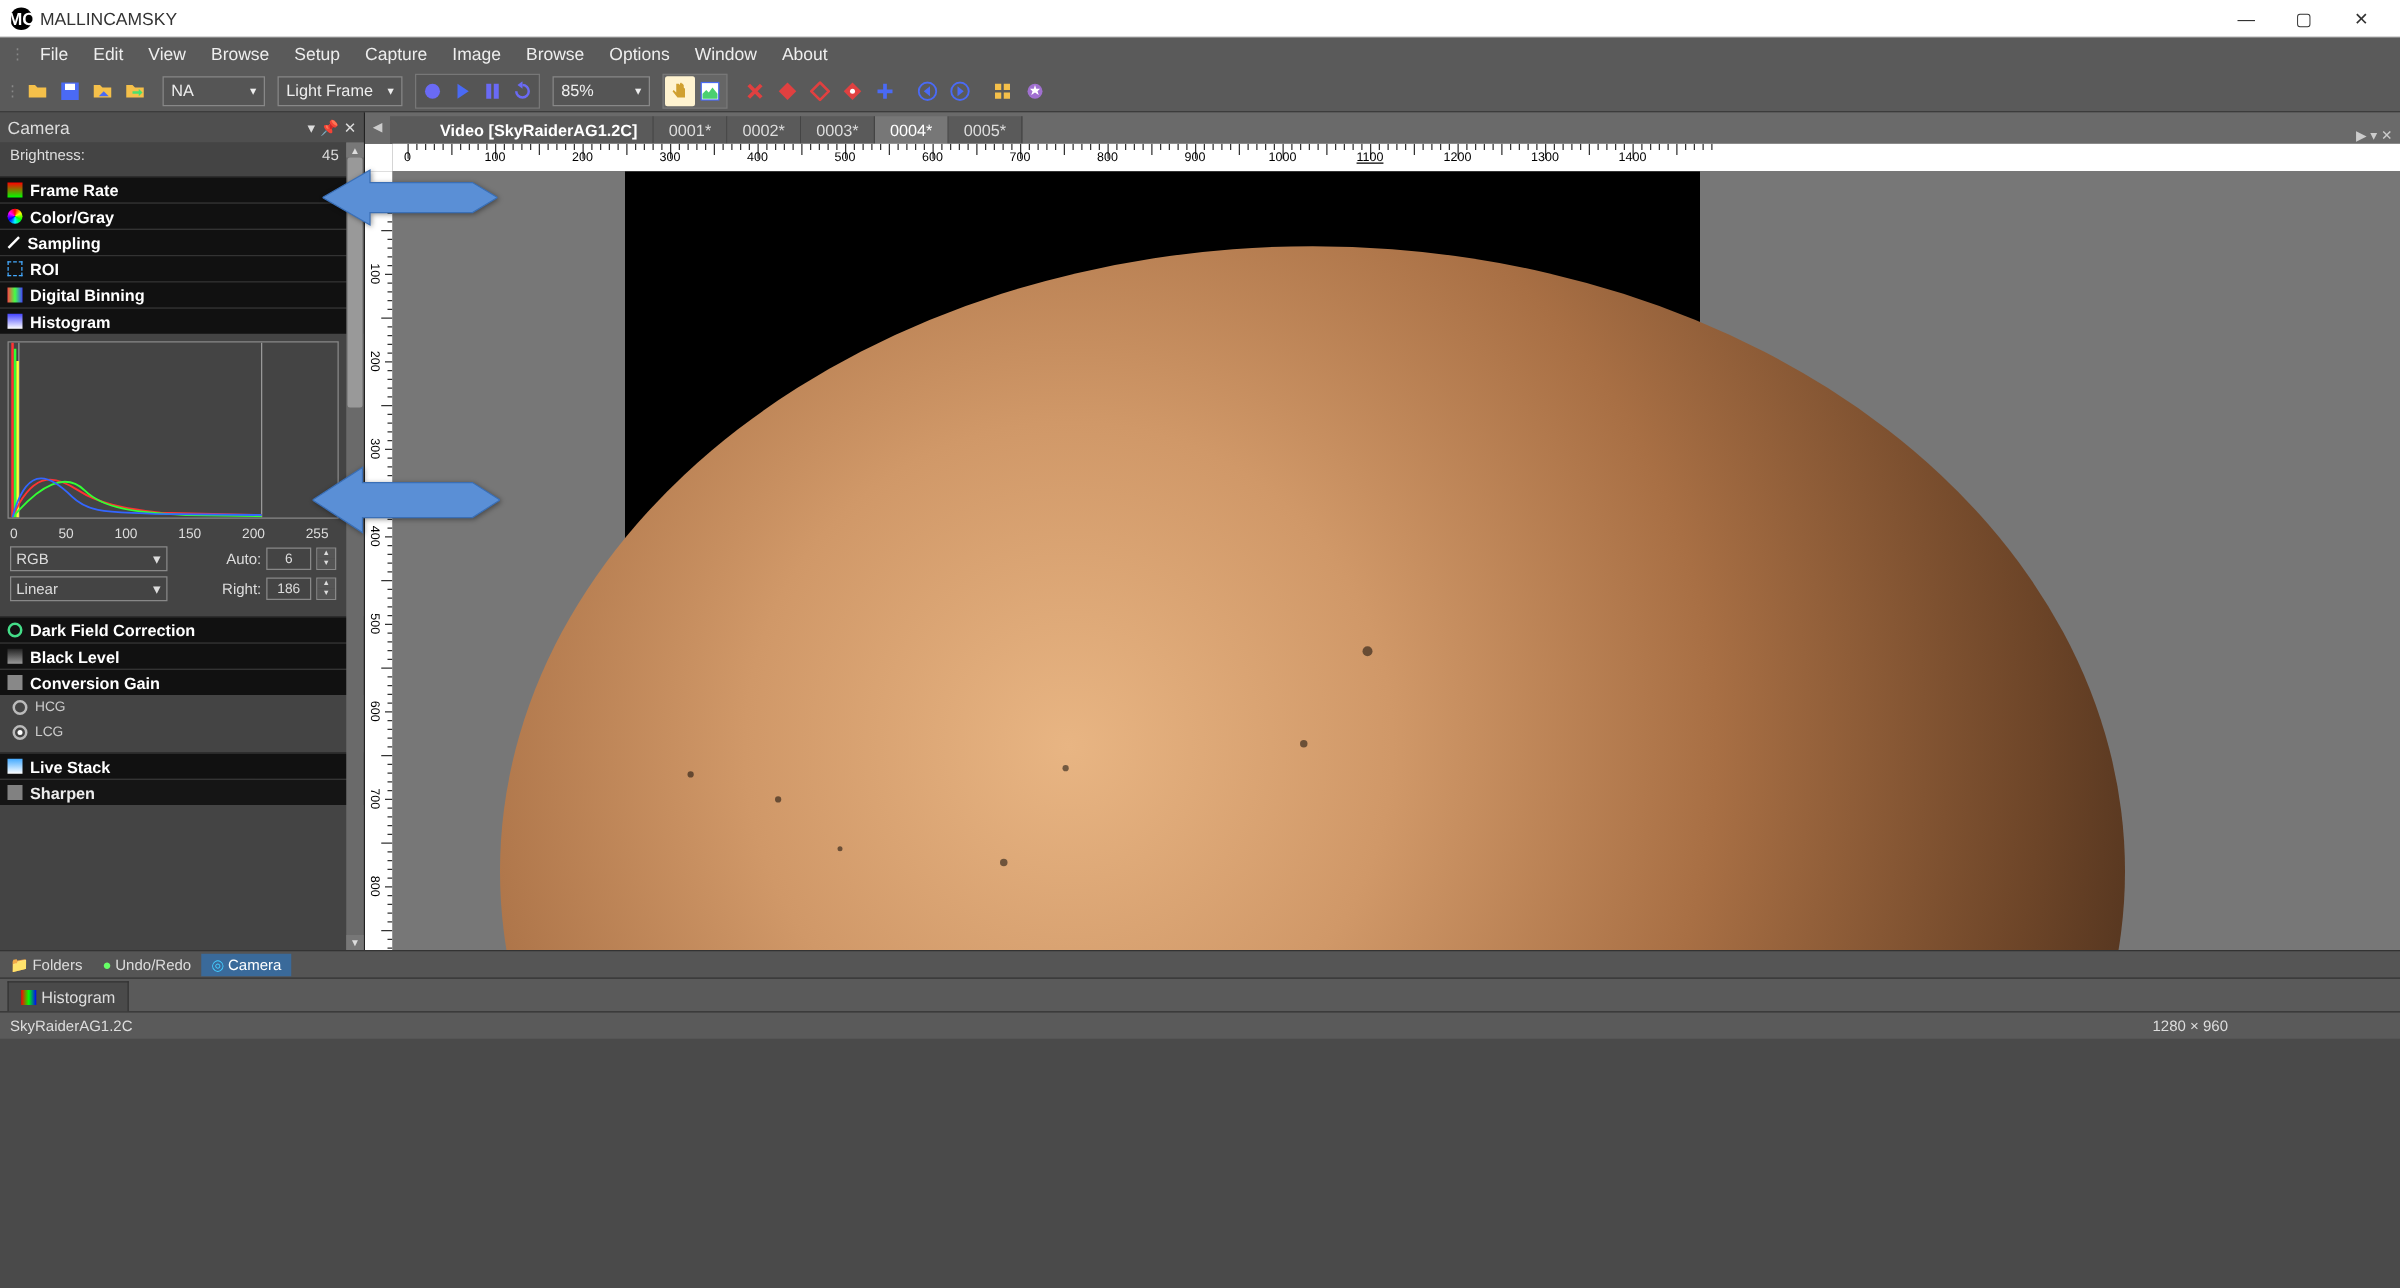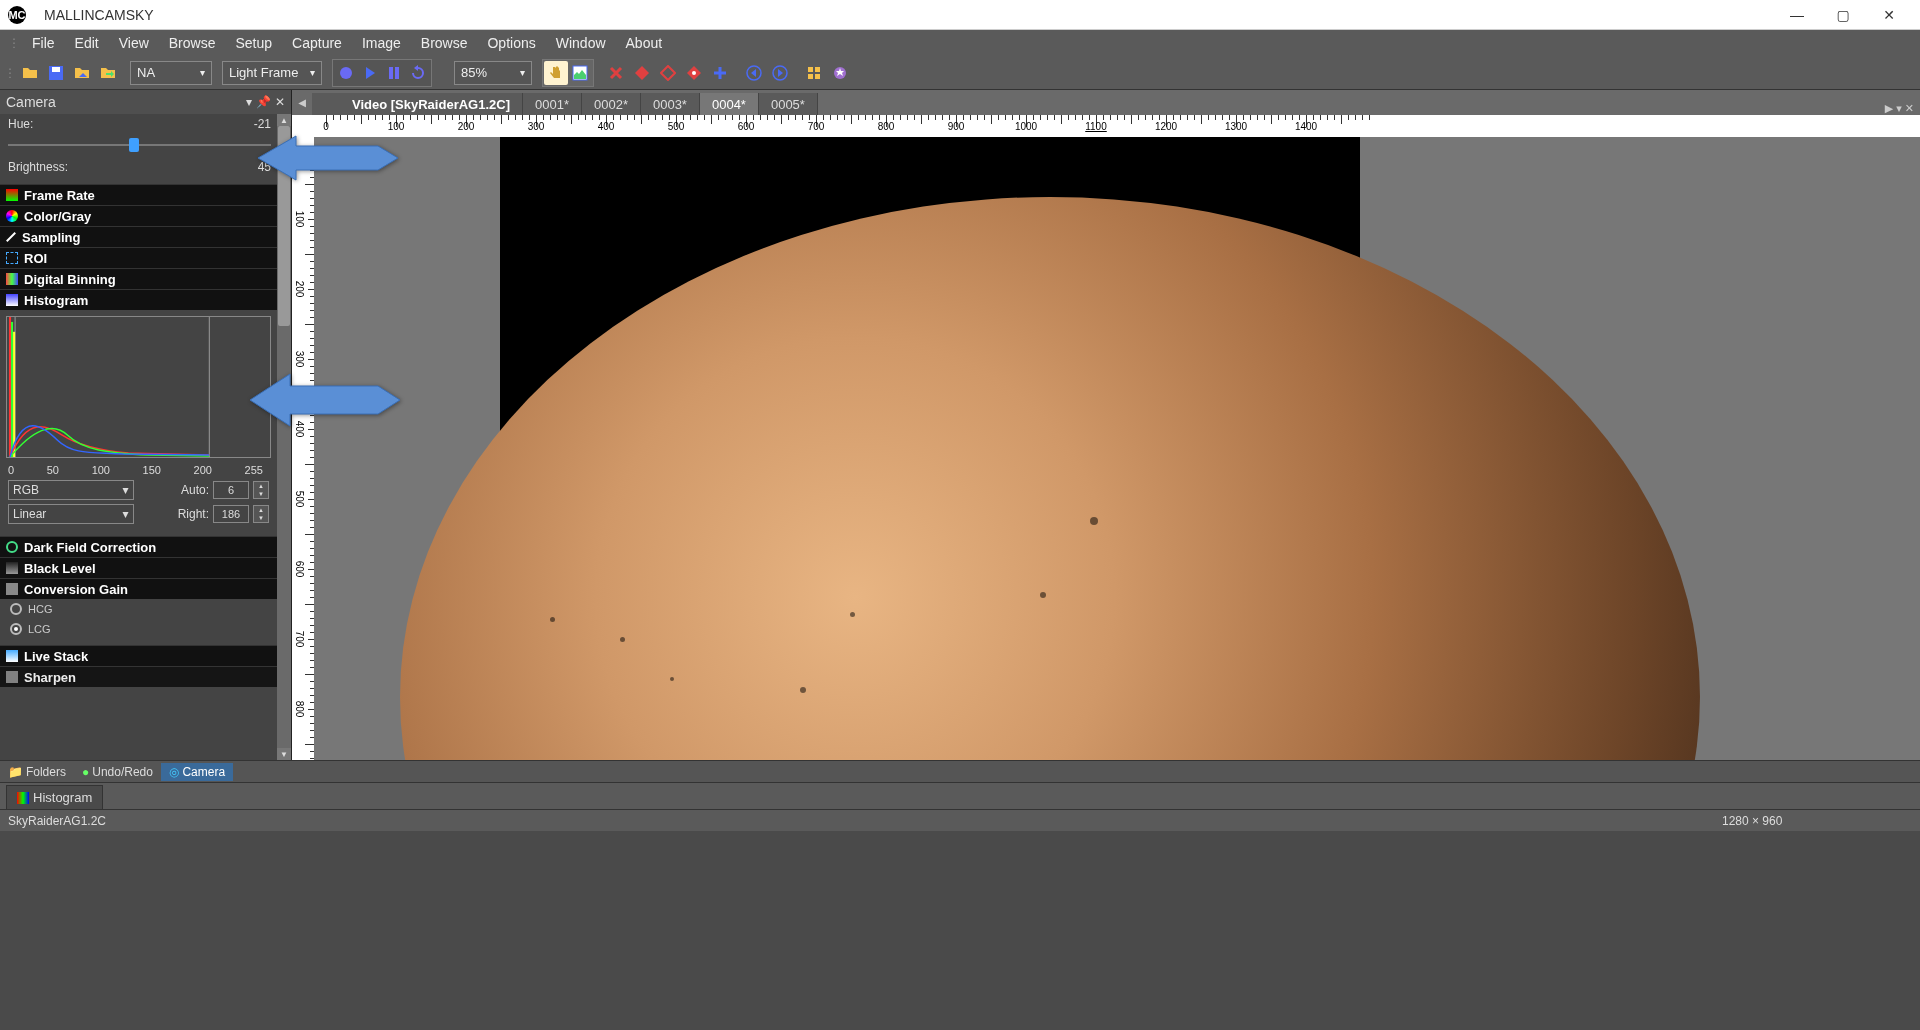--- a/index.html
+++ b/index.html
@@ -1,39 +1,39 @@
 <!DOCTYPE html>
 <html><head>
 <meta charset="utf-8">
 <style>
 * { margin:0; padding:0; box-sizing:border-box; font-family: "Segoe UI", Tahoma, sans-serif; }
 body { background:#4a4a4a; width:1920px; height:1030px; overflow:hidden; font-size:12px; color:#ddd; position:relative; }
 
 
 .titlebar { background:#fff; color:#000; height:30px; display:flex; align-items:center; padding:0 8px; border-bottom:1px solid #ccc;}
-.titlebar .logo { width:18px;height:18px;background:#000;border-radius:50%;color:#fff;font-size:11px;font-weight:bold;display:flex;align-items:center;justify-content:center;margin-right:18px;}
+.titlebar .logo { width:18px;height:18px;background:#000;border-radius:50%;color:#fff;font-size:14px;font-weight:bold;display:flex;align-items:center;justify-content:center;margin-right:6px;}
 .titlebar .title { font-size:14px; color:#333; flex:1;}
 .titlebar .winbtns { display:flex; gap:0;}
 .titlebar .winbtn { width:46px;height:30px;display:flex;align-items:center;justify-content:center;font-size:14px;color:#333;}
 
 
 .menubar { background:#5a5a5a; height:26px; display:flex; align-items:center; padding:0 6px; gap:0;}
 .menubar .item { padding:4px 10px; font-size:14px; color:#eee; cursor:default;}
 .menubar .grip{color:#888;font-size:12px;padding:0 2px;}
 
 
 .toolbar { background:#5a5a5a; height:34px; display:flex; align-items:center; padding:2px 4px; gap:2px; border-bottom:1px solid #333;}
 .tb-btn { width:24px; height:24px; display:flex; align-items:center;justify-content:center; border-radius:2px;}
 .tb-btn svg{width:16px;height:16px;}
 .tb-sep{width:6px;}
 .tb-combo{height:24px;background:#555;border:1px solid #888;color:#eee;font-size:13px;display:flex;align-items:center;padding:0 6px;gap:6px;}
 .tb-combo .dd{margin-left:auto;font-size:10px;}
 .tb-combo.w80{width:82px;}
 .tb-combo.w100{width:100px;justify-content:flex-end;}
-.tb-combo.w85{width:78px;margin-left:12px;}
+.tb-combo.w85{width:78px;}
 .tb-grp{border:1px solid #777;padding:1px;display:flex;align-items:center;background:#555;height:28px;}
 
 
 .mainrow{display:flex;height:670px;}
 .leftpanel{width:292px;background:#444;display:flex;flex-direction:column;border-right:1px solid #222;position:relative;}
 .leftpanel .panehdr{background:#4f4f4f;height:24px;display:flex;align-items:center;padding:0 6px;font-size:14px;color:#ddd;}
 .leftpanel .panehdr .icons{margin-left:auto;display:flex;gap:4px;font-size:12px;}
 .leftpanel .body{flex:1;overflow:hidden;background:#444;position:relative;}
 .scrollbar-v{position:absolute;right:0;top:24px;bottom:0;width:14px;background:#6a6a6a;}
 .scrollbar-v .thumb{position:absolute;left:1px;right:1px;top:12px;height:200px;background:#999;border-radius:2px;}
@@ -276,30 +276,20 @@
   <div class="leftpanel">
     <div class="panehdr">
       <span>Camera</span>
       <div class="icons">
         <span>▾</span>
         <span>📌</span>
         <span>✕</span>
       </div>
     </div>
     <div class="body">
-      <div class="slider-row" style="padding-right:20px;">
-        <div class="slider-lbls">
-          <span>Hue:</span>
-          <span>-21</span>
-        </div>
-        <div class="slider-track">
-          <div class="line"></div>
-          <div class="thumb" style="left:46%;"></div>
-        </div>
-      </div>
       <div class="slider-row" style="padding-right:20px;padding-bottom:6px;">
         <div class="slider-lbls">
           <span>Brightness:</span>
           <span>45</span>
         </div>
       </div>
 
       <div class="section-hdr">
           <span class="ic" style="background:linear-gradient(#f00,#0f0);"></span>
           <span>Frame Rate</span>

